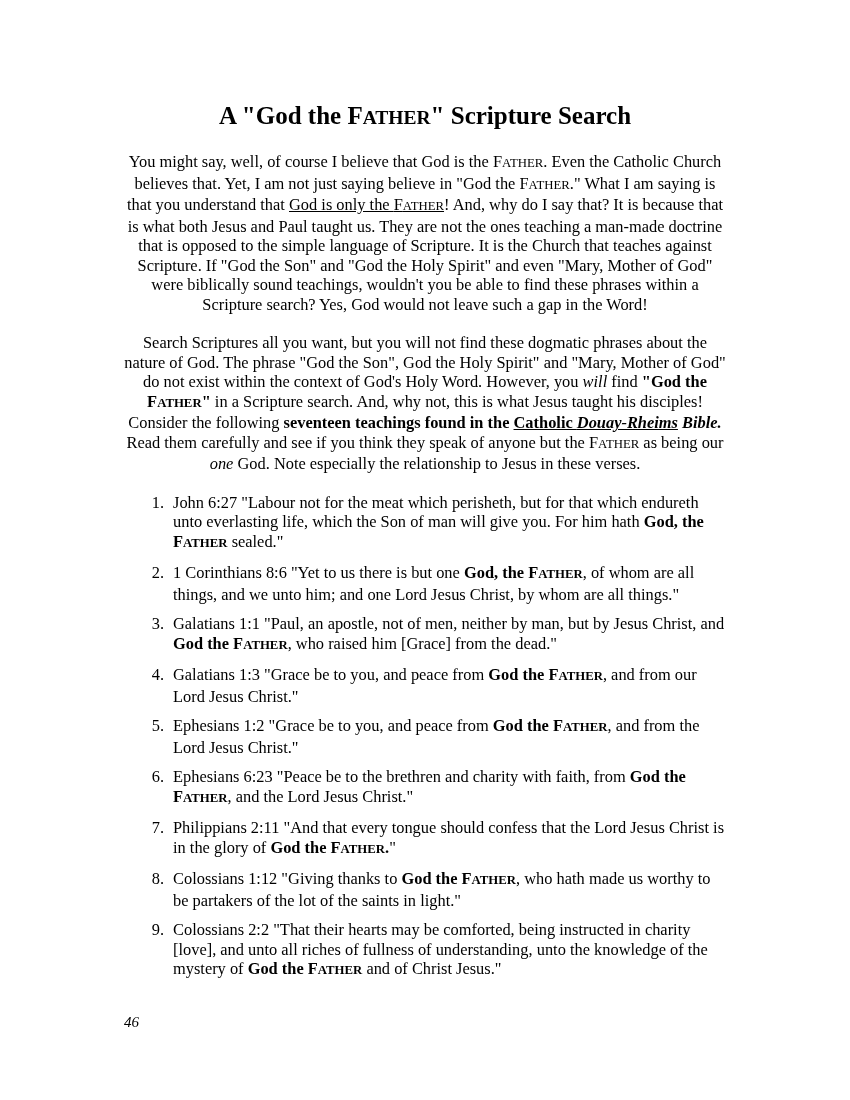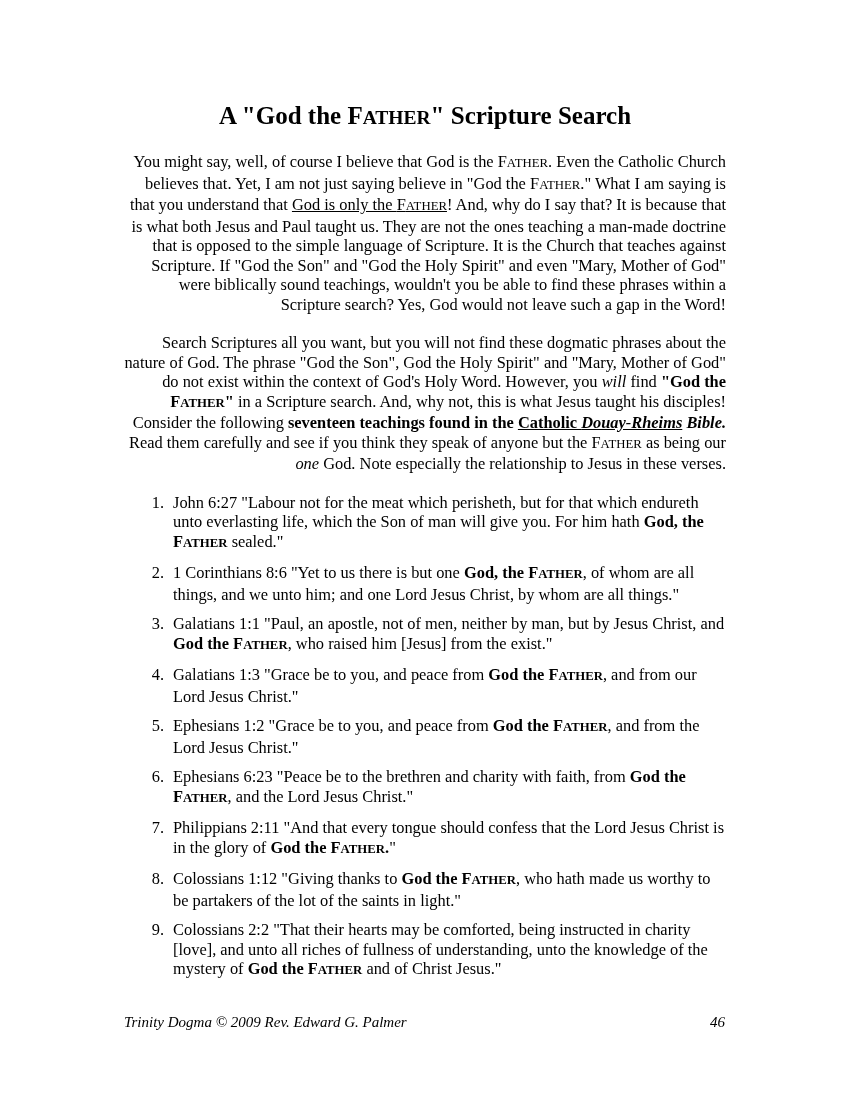--- a/index.html
+++ b/index.html
@@ -19,21 +19,21 @@
     font-weight:bold;
     line-height:30px;
   }
   .body-text{
     margin:19px 124px 0 124px;
   }
   p.para{
     margin:0 0 19px 0;
     font-size:16.4px;
     line-height:19.5px;
-    text-align:right;
+    text-align:center;
   }
   .scripture-list{
     margin:3px 124px 0 124px;
   }
   .li-row{
     display:flex;
     margin-bottom:10px;
     font-size:16.4px;
     line-height:19.5px;
   }
@@ -73,21 +73,21 @@
       <div class="li-row">
         <span class="li-num">1.</span>
         <div class="li-text"><span>John 6:27 "Labour not for the meat which perisheth, but for that which endureth unto everlasting life, which the Son of man will give you. For him hath </span><span class="b">God, the </span><span class="b sc">F<span class="sc-rest">ATHER</span></span><span> sealed."</span></div>
       </div>
       <div class="li-row">
         <span class="li-num">2.</span>
         <div class="li-text"><span>1 Corinthians 8:6 "Yet to us there is but one </span><span class="b">God, the </span><span class="b sc">F<span class="sc-rest">ATHER</span></span><span>, of whom are all things, and we unto him; and one Lord Jesus Christ, by whom are all things."</span></div>
       </div>
       <div class="li-row">
         <span class="li-num">3.</span>
-        <div class="li-text"><span>Galatians 1:1 "Paul, an apostle, not of men, neither by man, but by Jesus Christ, and </span><span class="b">God the </span><span class="b sc">F<span class="sc-rest">ATHER</span></span><span>, who raised him [Jesus] from the exist."</span></div>
+        <div class="li-text"><span>Galatians 1:1 "Paul, an apostle, not of men, neither by man, but by Jesus Christ, and </span><span class="b">God the </span><span class="b sc">F<span class="sc-rest">ATHER</span></span><span>, who raised him [Grace] from the dead."</span></div>
       </div>
       <div class="li-row">
         <span class="li-num">4.</span>
         <div class="li-text"><span>Galatians 1:3 "Grace be to you, and peace from </span><span class="b">God the </span><span class="b sc">F<span class="sc-rest">ATHER</span></span><span>, and from our Lord Jesus Christ."</span></div>
       </div>
       <div class="li-row">
         <span class="li-num">5.</span>
         <div class="li-text"><span>Ephesians 1:2 "Grace be to you, and peace from </span><span class="b">God the </span><span class="b sc">F<span class="sc-rest">ATHER</span></span><span>, and from the Lord Jesus Christ."</span></div>
       </div>
       <div class="li-row">
@@ -101,16 +101,15 @@
       <div class="li-row">
         <span class="li-num">8.</span>
         <div class="li-text"><span>Colossians 1:12 "Giving thanks to </span><span class="b">God the </span><span class="b sc">F<span class="sc-rest">ATHER</span></span><span>, who hath made us worthy to be partakers of the lot of the saints in light."</span></div>
       </div>
       <div class="li-row">
         <span class="li-num">9.</span>
         <div class="li-text"><span>Colossians 2:2 "That their hearts may be comforted, being instructed in charity [love], and unto all riches of fullness of understanding, unto the knowledge of the mystery of </span><span class="b">God the </span><span class="b sc">F<span class="sc-rest">ATHER</span></span><span> and of Christ Jesus."</span></div>
       </div>
     </div>
   <div class="footer">
-    <span>Trinity Dogma © 2009 Rev. Edward G. Palmer</span>
     <span>46</span>
   </div>
 </div>
 
 </body></html>

